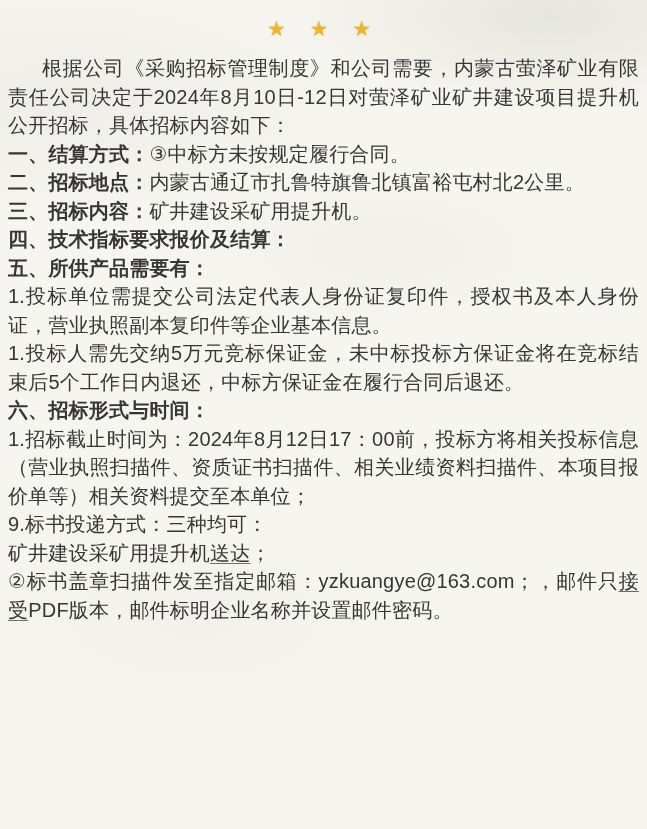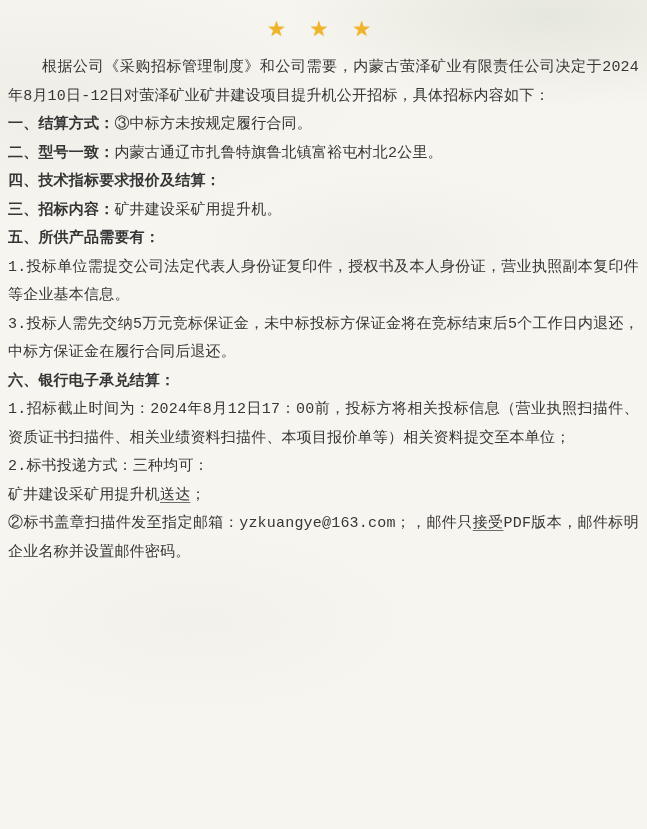--- a/index.html
+++ b/index.html
@@ -29,26 +29,25 @@
     font-size: 21px;
     letter-spacing: 9px;
     line-height: 26px;
     margin: 4px 0 12px 0;
     color: var(--star);
     text-shadow: 0 0 1px rgba(230,150,20,0.6);
   }
   .stars .star-glyph { display: inline-block; }
   p.line {
     margin: 0;
-    font-size: 15px;
+    font-size: 20px;
     line-height: 28.5px;
     text-align: justify;
     letter-spacing: 0.2px;
     word-break: break-all;
-    font-family: Liberation Mono, monospace;
   }
   p.indent { text-indent: 34px; }
   .b { font-weight: bold; }
   .u {
     text-decoration: underline;
     text-decoration-thickness: 1px;
     text-underline-offset: 3px;
     text-decoration-color: #6d6d6d;
   }
 </style>
@@ -57,25 +56,25 @@
 
 <div class="doc">
   <div class="stars">
     <span class="star-glyph">★</span>
     <span class="star-glyph">★</span>
     <span class="star-glyph">★</span>
   </div>
   <div>
       <p class="line indent"><span>根据公司《采购招标管理制度》和公司需要，内蒙古萤泽矿业有限责任公司决定于2024年8月10日-12日对萤泽矿业矿井建设项目提升机公开招标，具体招标内容如下：</span></p>
       <p class="line"><span class="b">一、结算方式：</span><span>③中标方未按规定履行合同。</span></p>
-      <p class="line"><span class="b">二、型号一致：</span><span>内蒙古通辽市扎鲁特旗鲁北镇富裕屯村北2公里。</span></p>
+      <p class="line"><span class="b">二、招标地点：</span><span>内蒙古通辽市扎鲁特旗鲁北镇富裕屯村北2公里。</span></p>
+      <p class="line"><span class="b">三、招标内容：</span><span>矿井建设采矿用提升机。</span></p>
       <p class="line"><span class="b">四、技术指标要求报价及结算：</span></p>
-      <p class="line"><span class="b">三、招标内容：</span><span>矿井建设采矿用提升机。</span></p>
       <p class="line"><span class="b">五、所供产品需要有：</span></p>
       <p class="line"><span>1.投标单位需提交公司法定代表人身份证复印件，授权书及本人身份证，营业执照副本复印件等企业基本信息。</span></p>
-      <p class="line"><span>3.投标人需先交纳5万元竞标保证金，未中标投标方保证金将在竞标结束后5个工作日内退还，中标方保证金在履行合同后退还。</span></p>
-      <p class="line"><span class="b">六、银行电子承兑结算：</span></p>
+      <p class="line"><span>1.投标人需先交纳5万元竞标保证金，未中标投标方保证金将在竞标结束后5个工作日内退还，中标方保证金在履行合同后退还。</span></p>
+      <p class="line"><span class="b">六、招标形式与时间：</span></p>
       <p class="line"><span>1.招标截止时间为：2024年8月12日17：00前，投标方将相关投标信息（营业执照扫描件、资质证书扫描件、相关业绩资料扫描件、本项目报价单等）相关资料提交至本单位；</span></p>
-      <p class="line"><span>2.标书投递方式：三种均可：</span></p>
+      <p class="line"><span>9.标书投递方式：三种均可：</span></p>
       <p class="line"><span>矿井建设采矿用提升机</span><span class="u">送达</span><span>；</span></p>
       <p class="line"><span>②标书盖章扫描件发至指定邮箱：yzkuangye@163.com；，邮件只</span><span class="u">接受</span><span>PDF版本，邮件标明企业名称并设置邮件密码。</span></p>
     </div>
 </div>
 
 </body></html>

